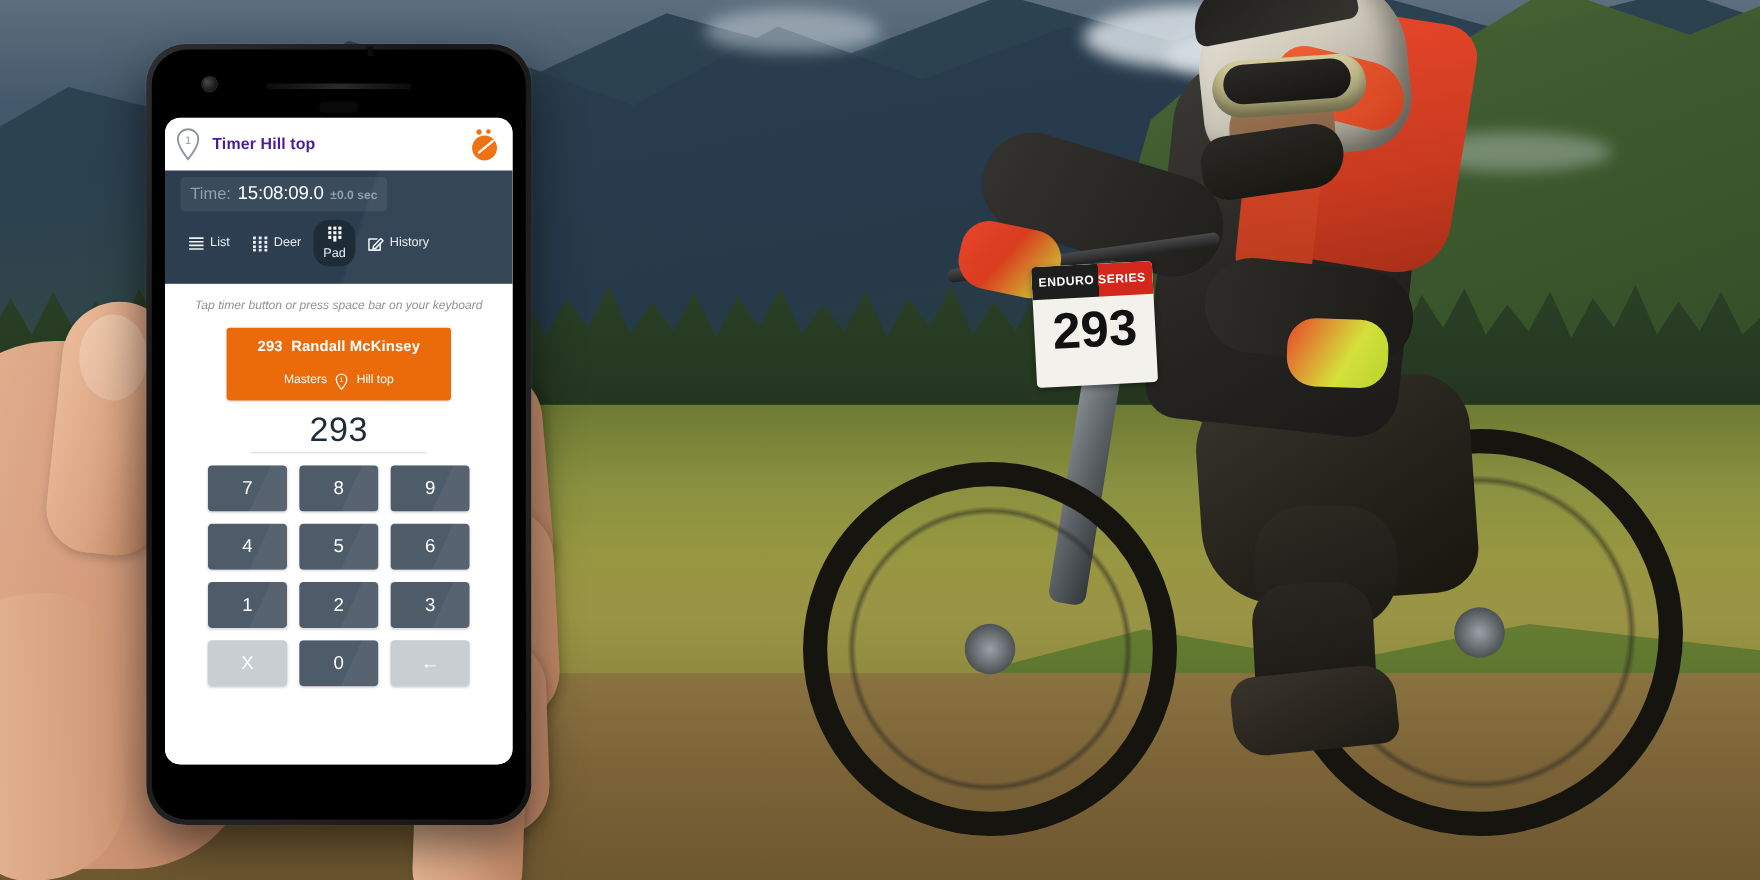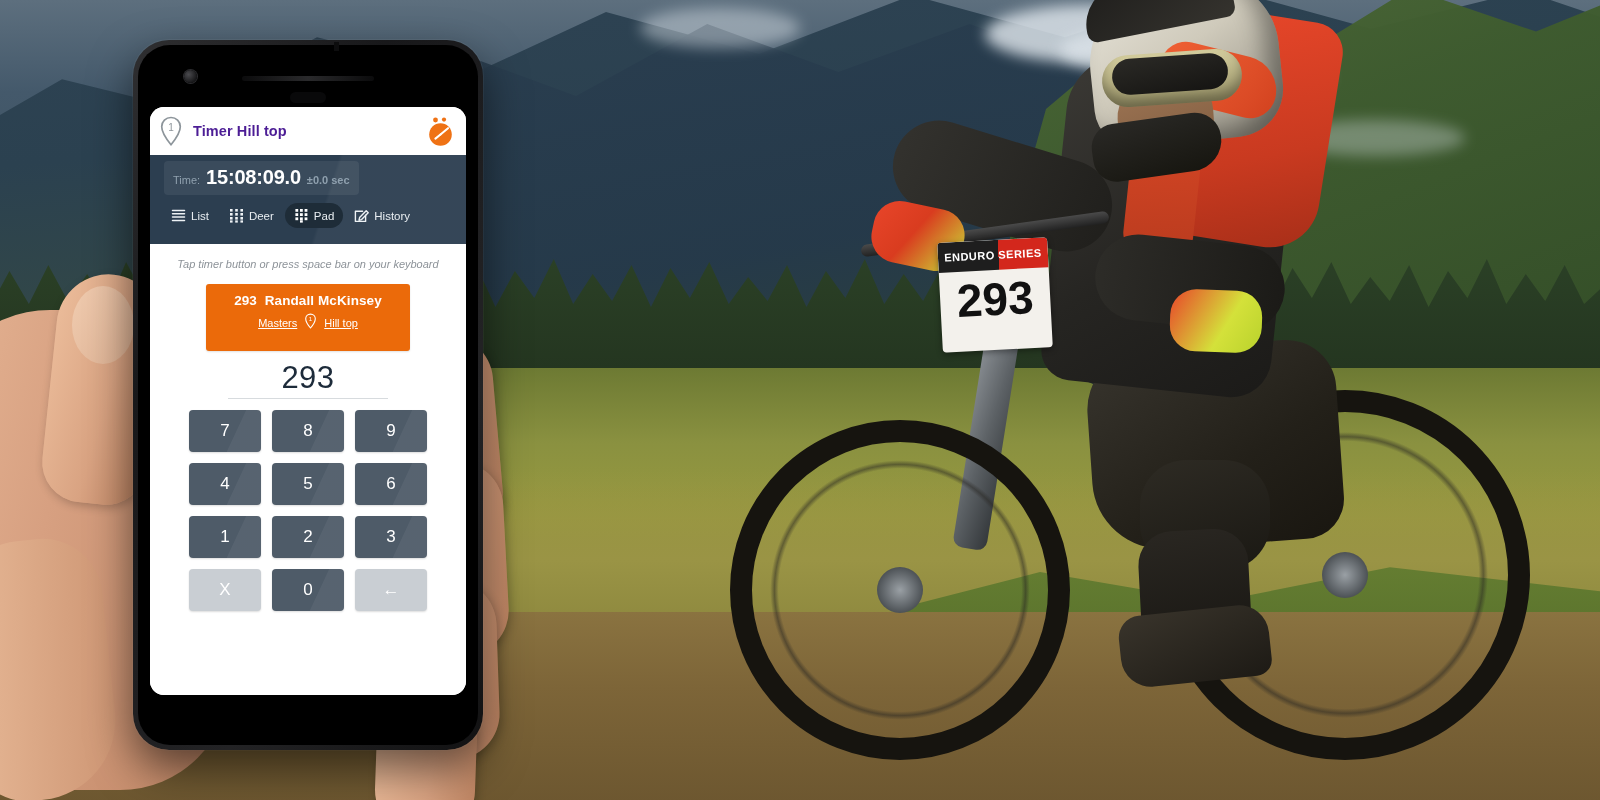--- a/index.html
+++ b/index.html
@@ -300,45 +300,45 @@
     background-image:linear-gradient(108deg,rgba(255,255,255,0) 55%,rgba(255,255,255,.045) 56%,rgba(255,255,255,.045) 100%);
   }
   .headline{
     color:#fff;font-size:17.5px;font-weight:normal;padding:22px 14px 4px 14px;
     letter-spacing:-.1px;white-space:nowrap;
   }
   .timebox{
     display:inline-flex;align-items:baseline;gap:6px;margin:6px 0 0 14px;
     background:rgba(255,255,255,.07);border-radius:4px;padding:5px 9px 6px 9px;
   }
-  .time-lbl{color:#8fa0ae;font-size:11px;}
-  .time-val{color:#fff;font-size:20px;font-weight:bold;letter-spacing:-.2px;}
+  .time-lbl{color:#8fa0ae;font-size:15px;}
+  .time-val{color:#fff;font-size:17px;font-weight:normal;letter-spacing:-.2px;}
   .time-pm{color:#8fa0ae;font-size:11px;font-weight:bold;}
 
   .tabs{display:flex;align-items:center;gap:2px;padding:8px 25px 10px 12px;}
   .tab{
     display:flex;align-items:center;gap:5px;padding:5px 9px;border-radius:14px;
     color:#e8edf1;font-size:11.5px;cursor:pointer;
   }
-  .tab.active{background:#1e2c38;}
+  .tab.active{background:#1e2c38;flex-direction:column;}
   .tab-ico{width:15px;height:15px;display:block;flex:none;}
 
   .light{background:#fff;flex:1;display:flex;flex-direction:column;align-items:center;}
   .hint{
     font-size:11px;color:#8d9399;font-style:italic;margin:14px 0 0 0;text-align:center;
   }
   .rider-card{
     margin:14px 0 0 0;width:192px;background:#eb6a0a;border-radius:3px;
-    padding:9px 6px 22px 6px;text-align:center;cursor:pointer;
+    padding:9px 6px 9px 6px;text-align:center;cursor:pointer;
     box-shadow:0 1px 2px rgba(0,0,0,.12);
   }
   .rc-name{color:#fff;font-size:13.5px;font-weight:bold;letter-spacing:.1px;}
   .rc-sub{
-    color:#fff;font-size:11px;margin-top:5px;
-    display:flex;align-items:flex-end;justify-content:center;gap:7px;text-decoration:underline;
+    color:#fff;font-size:11px;margin-top:17px;
+    display:flex;align-items:flex-start;justify-content:center;gap:7px;
   }
   .rc-pin{width:13px;height:16px;display:block;}
 
   .entry{margin:8px 0 0 0;text-align:center;width:160px;}
   .entry-val{font-size:31px;color:#1d2b3a;line-height:38px;letter-spacing:.5px;}
   .entry-rule{height:1px;background:#d7dbde;width:100%;margin-top:1px;}
 
   .keypad{
     margin:11px 0 0 0;display:grid;grid-template-columns:repeat(3,72px);
     grid-gap:11px 11px;

